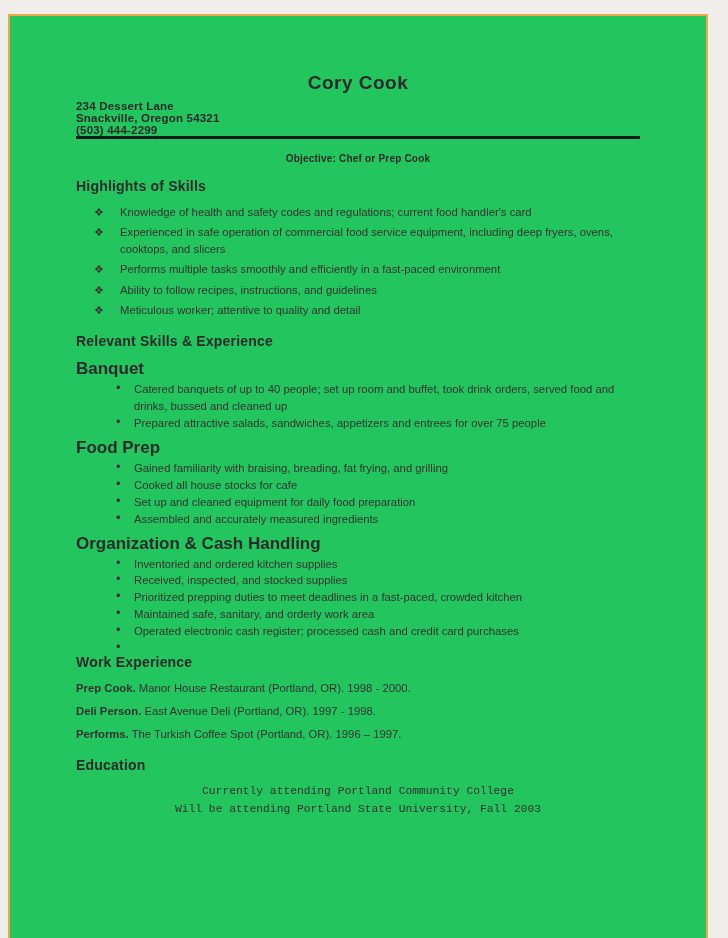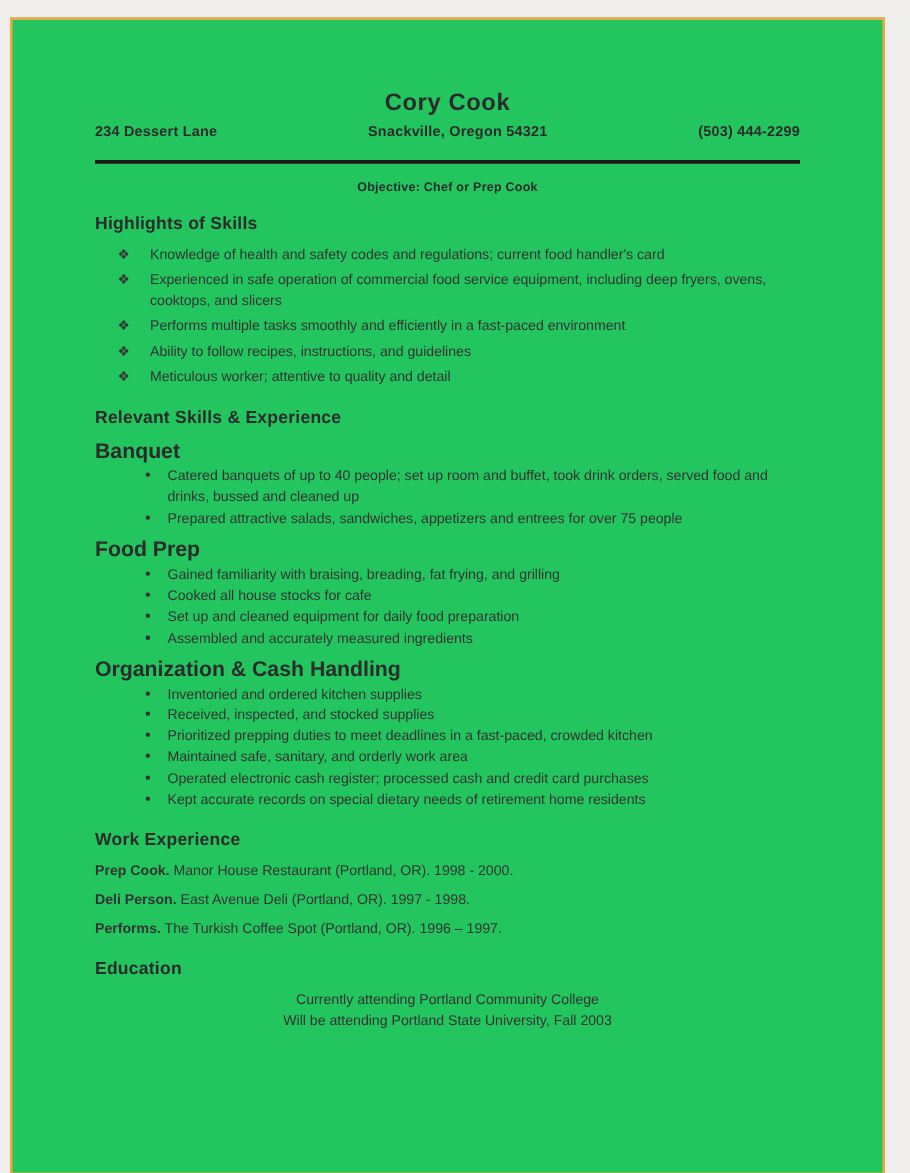--- a/index.html
+++ b/index.html
@@ -42,21 +42,22 @@
     letter-spacing: 0.5px;
     margin: 0 0 6px 0;
   }
   .contact-row {
     display: flex;
     justify-content: space-between;
     align-items: baseline;
     font-size: 11.5px;
     font-weight: bold;
     letter-spacing: 0.2px;
-    padding-bottom: 16px;
+    padding-bottom: 0;
+    flex-direction: column;
   }
   .contact-left { flex: 0 0 auto; }
   .contact-mid { flex: 1 1 auto; text-align: center; }
   .contact-right { flex: 0 0 auto; }
   .rule {
     border-bottom: 3px solid #1a1a1a;
     margin-bottom: 14px;
   }
 
   
@@ -143,20 +144,21 @@
     padding-left: 34px;
   }
 
   
   .edu-lines {
     text-align: center;
     font-size: 11.3px;
     line-height: 1.55;
     color: #333;
     margin-top: 4px;
+    font-family: Liberation Mono, monospace;
   }
 </style>
 </head>
 <body>
 
 <div class="page-frame">
   <div class="sheet">
 
     <div class="res-name">Cory Cook</div>
 
@@ -252,21 +254,20 @@
         <li>
           <span class="dot">•</span>
           <span>Maintained safe, sanitary, and orderly work area</span>
         </li>
         <li>
           <span class="dot">•</span>
           <span>Operated electronic cash register; processed cash and credit card purchases</span>
         </li>
         <li>
           <span class="dot">•</span>
-          <span>Kept accurate records on special dietary needs of retirement home residents</span>
         </li>
       </ul>
     </div>
 
     <div class="section-title tight">Work Experience</div>
 
     <div class="job">
       <span class="job-title">Prep Cook.</span><span>  Manor House Restaurant (Portland, OR).  1998 - 2000.</span>
     </div>
     <div class="job">

